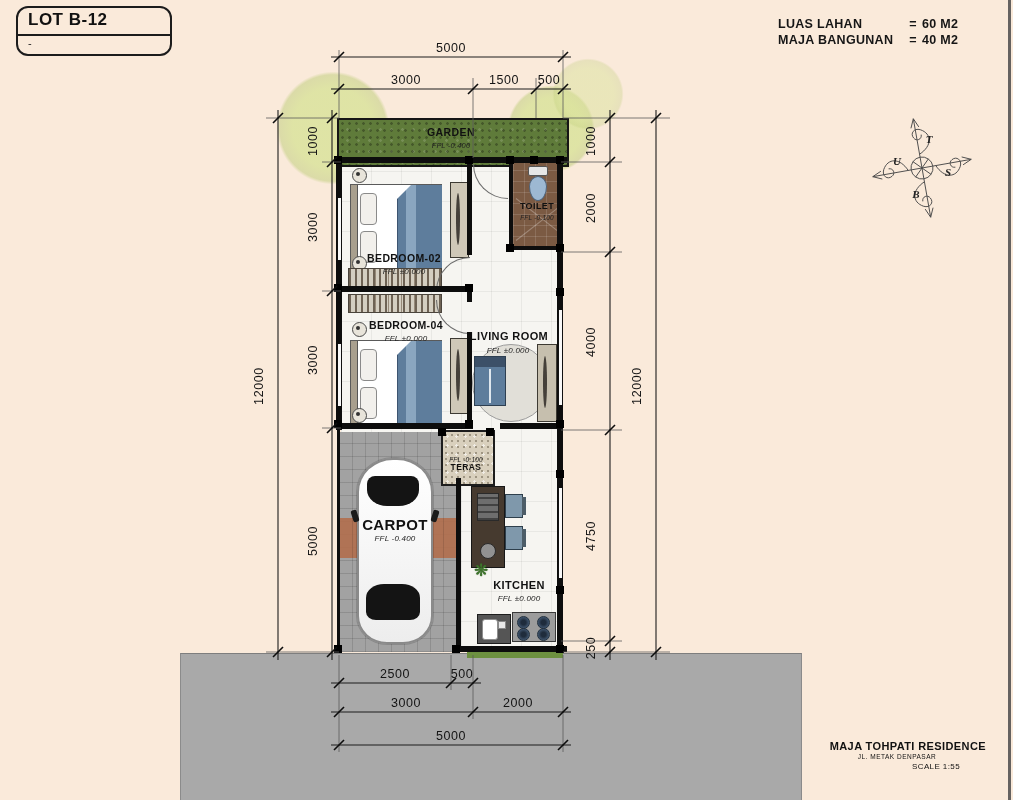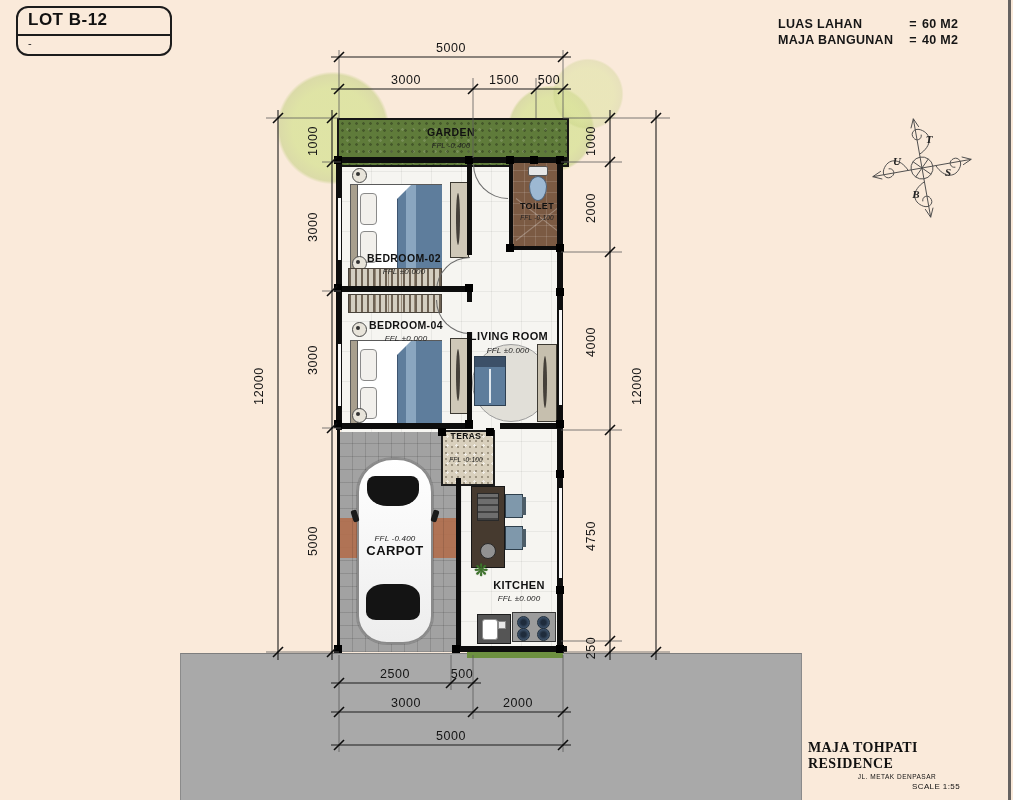--- a/index.html
+++ b/index.html
@@ -84,21 +84,21 @@
     border-radius:36px 36px 30px 30px / 34px 34px 28px 28px;box-shadow:0 0 0 1px rgba(0,0,0,.15);}
   .car .wind{position:absolute;left:10px;top:18px;width:52px;height:30px;background:#141414;border-radius:8px 8px 20px 20px/8px 8px 16px 16px;}
   .car .rear{position:absolute;left:9px;top:126px;width:54px;height:36px;background:#141414;border-radius:18px 18px 10px 10px/14px 14px 8px 8px;}
   .car .mirr{position:absolute;width:6px;height:12px;background:#1a1a1a;border-radius:2px;}
   
   .wmark{position:absolute;left:404px;top:360px;display:flex;align-items:center;gap:8px;z-index:26;pointer-events:none;}
   .wmark .ico{width:34px;height:34px;border-radius:9px;background:rgba(255,255,255,.5);}
   .wmark .txt{font-size:38px;font-weight:bold;color:rgba(255,255,255,.55);letter-spacing:1px;}
   
   .titleblock{position:absolute;left:808px;top:740px;width:178px;color:#111;}
-  .titleblock .proj{font-size:14px;font-weight:bold;text-align:left;letter-spacing:.4px;font-family:Liberation Serif, serif;}
+  .titleblock .proj{font-size:11px;font-weight:bold;text-align:right;letter-spacing:.4px;}
   .titleblock .addr{font-size:6.5px;text-align:center;letter-spacing:.5px;margin-top:1px;}
   .titleblock .drawrow{display:flex;align-items:flex-end;border-bottom:1.5px solid #111;padding-bottom:1px;margin-top:1px;}
   .titleblock .draw{font-size:21px;font-weight:bold;letter-spacing:.5px;white-space:nowrap;}
   .titleblock .bar{flex:1;height:4px;background:#111;margin:0 0 2px 8px;}
   .titleblock .scale{font-size:8px;text-align:right;padding-right:26px;margin-top:2px;letter-spacing:.4px;}
   
   svg text.dim{font-family:"Liberation Sans",sans-serif;font-size:12.5px;fill:#141414;letter-spacing:.6px;text-anchor:middle;}
   svg text.cletter{font-family:"Liberation Serif",serif;font-style:italic;font-weight:bold;font-size:11px;fill:#222;text-anchor:middle;}
   .edge-right{position:absolute;right:2px;top:0;width:3px;height:800px;background:#4a4a4a;opacity:.85;}
 </style>
@@ -116,21 +116,21 @@
   <div class="floor"></div>
 
   <div class="garden"></div>
   <div class="room-label" style="left:451px;top:132px;font-size:10.5px;">GARDEN</div>
   <div class="ffl" style="left:451px;top:145px;font-size:7.5px;">FFL -0.400</div>
 
   <div class="carpot"></div>
   <div class="band"></div>
 
   <div class="teras"></div>
-  <div class="room-label" style="left:466px;top:436px;font-size:8.5px;text-align:center;">TERAS</div>
+  <div class="room-label" style="left:466px;top:467px;font-size:8.5px;text-align:center;">TERAS</div>
   <div class="ffl" style="left:466px;top:459px;font-size:6.5px;">FFL -0.100</div>
 
   <div class="toilet"></div>
   <div class="tdiag" style="left:516px;top:240px;width:56px;transform:rotate(-38deg);"></div>
   <div class="tdiag" style="left:516px;top:198px;width:56px;transform:rotate(38deg);"></div>
   <div class="wc-tank"></div>
   <div class="wc-bowl"></div>
   <div class="room-label" style="left:537px;top:206px;font-size:9px;">TOILET</div>
   <div class="ffl" style="left:537px;top:217px;font-size:6.5px;">FFL -0.100</div>
 
@@ -196,21 +196,21 @@
   <div class="ffl" style="left:519px;top:598px;font-size:8px;">FFL ±0.000</div>
   <div class="grass"></div>
 
   <div class="car">
     <div class="body"></div>
     <div class="wind"></div>
     <div class="rear"></div>
     <div class="mirr" style="left:-5px;top:52px;transform:rotate(-18deg);"></div>
     <div class="mirr" style="right:-5px;top:52px;transform:rotate(18deg);"></div>
   </div>
-  <div class="room-label" style="left:395px;top:550px;font-size:13px;z-index:6;">CARPOT</div>
+  <div class="room-label" style="left:395px;top:524px;font-size:15px;z-index:6;">CARPOT</div>
   <div class="ffl" style="left:395px;top:538px;font-size:8px;z-index:6;">FFL -0.400</div>
 
   <div class="arc" style="left:473px;top:164px;width:34px;height:34px;border-left-width:1.2px;border-bottom-width:1.2px;border-radius:0 0 0 100%;"></div>
   <div class="arc" style="left:436px;top:257px;width:33px;height:33px;border-left-width:1.2px;border-top-width:1.2px;border-radius:100% 0 0 0;"></div>
   <div class="arc" style="left:436px;top:300px;width:33px;height:33px;border-left-width:1.2px;border-bottom-width:1.2px;border-radius:0 0 0 100%;"></div>
 
   <div class="wall" style="left:336px;top:157px;width:231px;height:6px;"></div>
   <div class="wall" style="left:336px;top:157px;width:6px;height:273px;"></div>
   <div class="wall" style="left:337px;top:430px;width:3px;height:222px;"></div>
   <div class="wall" style="left:557px;top:157px;width:6px;height:495px;"></div>

